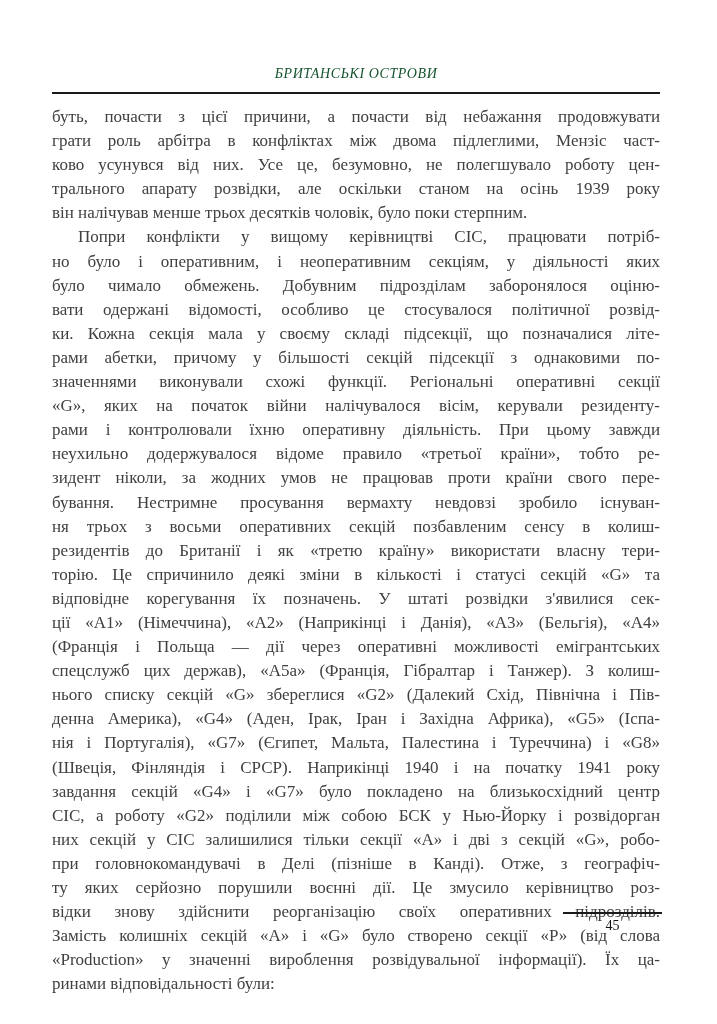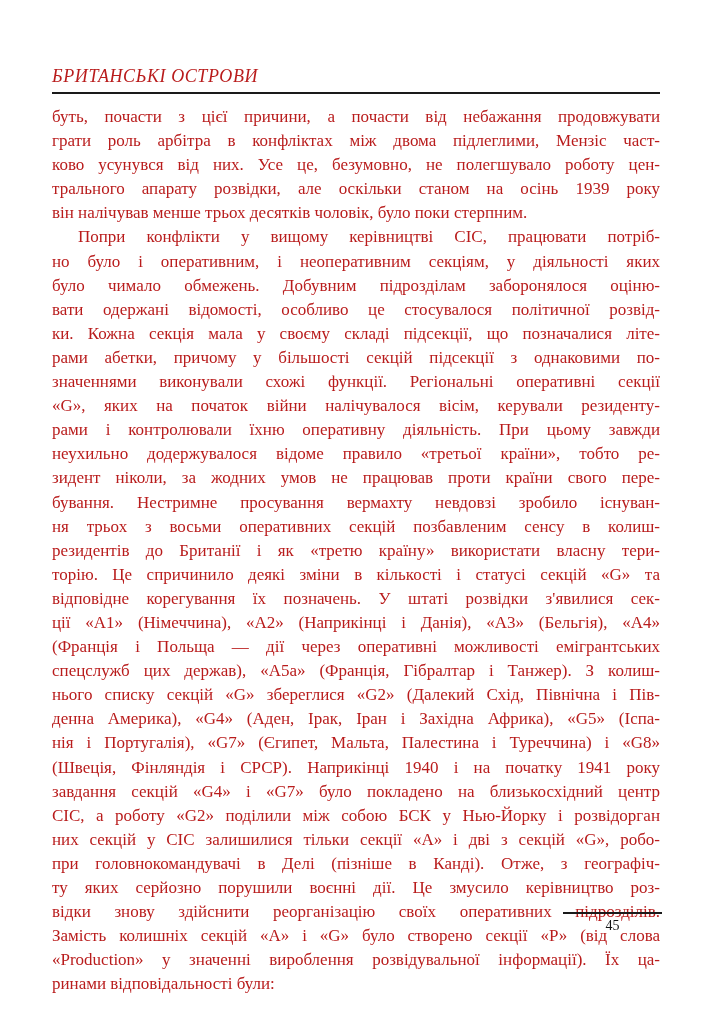--- a/index.html
+++ b/index.html
@@ -17,25 +17,25 @@
     font-family: "Liberation Serif", "DejaVu Serif", serif;
     color: #121212;
   }
 
   
   .running-head {
     position: absolute;
     left: 52px;
     top: 66px;
     width: 608px;
-    text-align: left;
+    text-align: center;
     font-style: italic;
-    font-size: 18px;
+    font-size: 14px;
     letter-spacing: 0.6px;
-    color: #b91c1c;
+    color: #14532d;
     white-space: nowrap;
   }
 
   .head-rule {
     position: absolute;
     left: 52px;
     top: 92px;
     width: 608px;
     height: 1.6px;
     background: #1a1a1a;
@@ -44,21 +44,21 @@
   
   .textblock {
     position: absolute;
     left: 52px;
     top: 105px;
     width: 608px;
     font-size: 17px;
     line-height: 24.1px;
     text-align: justify;
     text-justify: inter-word;
-    color: #b91c1c;
+    color: #404040;
     -webkit-hyphens: none;
     hyphens: none;
   }
 
   .textblock p {
     margin: 0;
     text-indent: 0;
   }
 
   

